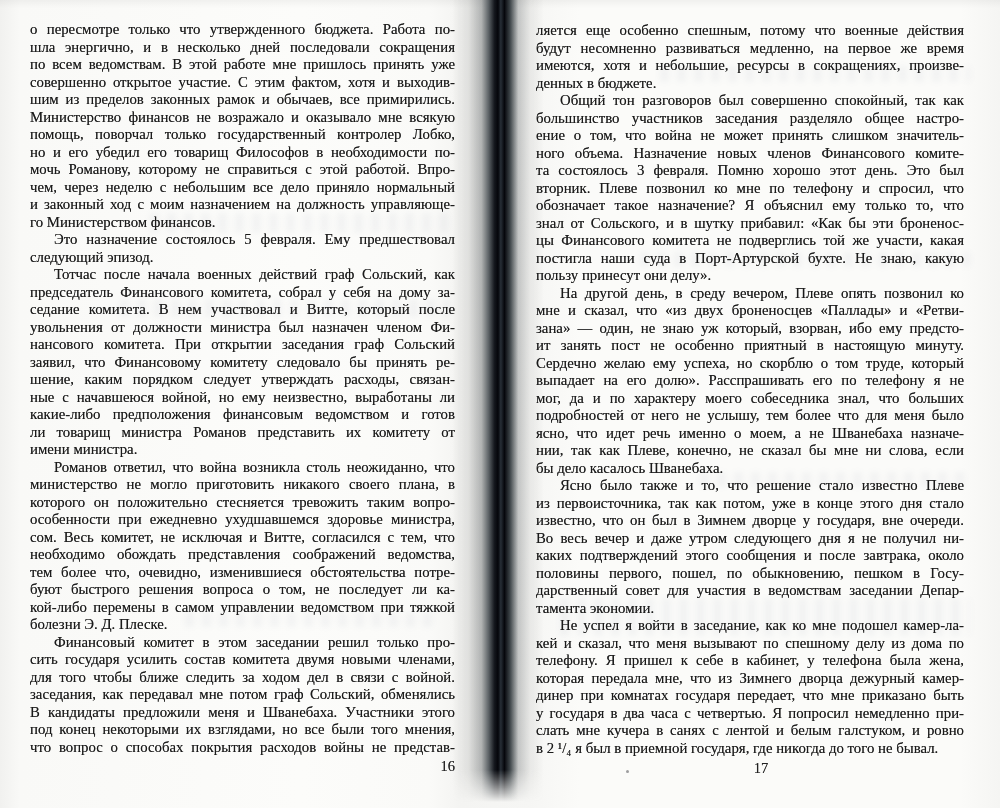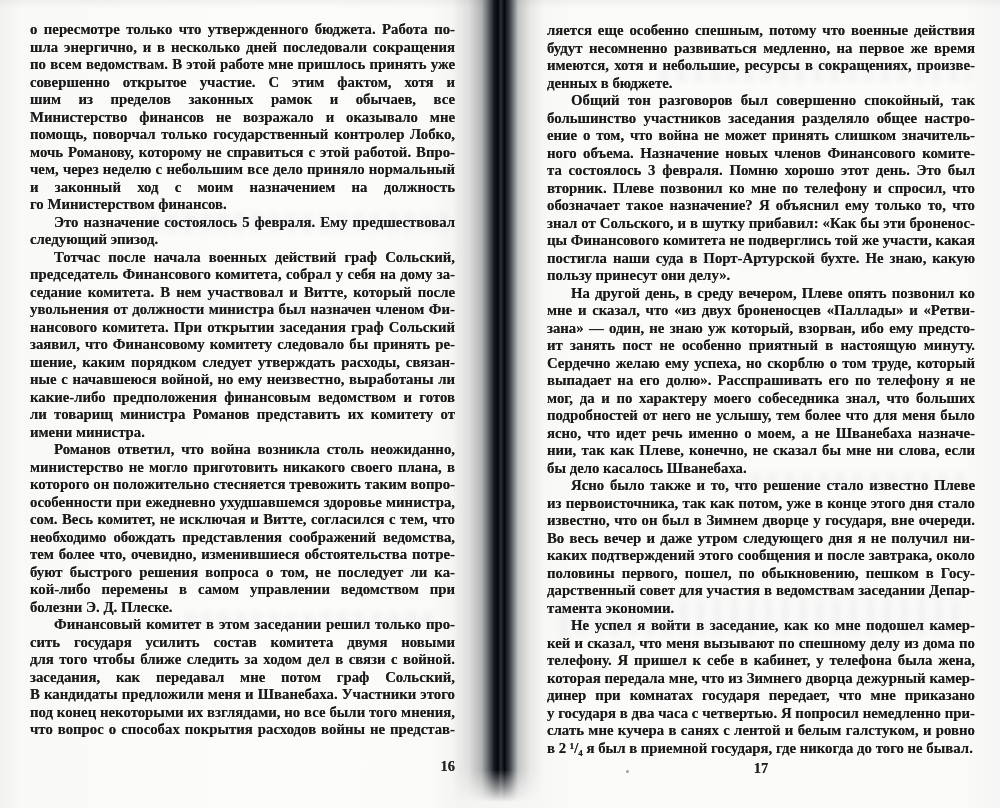--- a/index.html
+++ b/index.html
@@ -8,21 +8,20 @@
     width:1000px;height:808px;position:relative;overflow:hidden;
     font-family:"Liberation Serif","DejaVu Serif",serif;
   }
   .scan{
     position:absolute;inset:0;
     background:
       linear-gradient(180deg, rgba(0,0,0,.045) 0px, rgba(0,0,0,0) 8px),
       linear-gradient(90deg,
         #f1f1ef 0%, #f9f9f7 2%, #fcfcfa 30%, #fafaf8 43%,
         #f4f4f2 46%, #f6f6f4 53%, #fbfbf9 58%, #fbfbf9 96%, #f5f5f3 100%);
-    font-weight: bold;
   }
   .gutter{
     position:absolute;left:452px;top:0;width:92px;height:802px;
     background:linear-gradient(90deg,
       rgba(130,132,130,0) 0%,
       rgba(130,132,130,.18) 18%,
       rgba(95,100,102,.45) 32%,
       #5a6064 40%,
       #15181e 46%,
       #04050a 50%,
@@ -35,21 +34,21 @@
     -webkit-mask-image:linear-gradient(180deg,#000 96%,transparent 100%);
             mask-image:linear-gradient(180deg,#000 96%,transparent 100%);
   }
   .text-block{
     position:absolute;
     color:#1b1b1b;
     font-size:14.8px;
     text-shadow:0 0 .6px rgba(25,25,25,.65);
   }
   .text-left{left:30px;top:21px;width:425px;}
-  .text-right{left:547px;top:22px;width:428px;}
+  .text-right{left:536px;top:22px;width:428px;}
   .para{margin:0;}
   .line{
     height:17.5px;line-height:17.5px;overflow:hidden;
     text-align:justify;text-align-last:justify;
   }
   .line.no-just{text-align-last:left;}
   .line.indent{text-indent:24px;}
   .page-number{
     position:absolute;text-align:center;
     font-size:14.5px;color:#222;
@@ -88,20 +87,21 @@
 
   <div class="text-block text-left" id="left-text">
       <div class="para">
         <div class="line">о пересмотре только что утвержденного бюджета. Работа по-</div>
         <div class="line">шла энергично, и в несколько дней последовали сокращения</div>
         <div class="line">по всем ведомствам. В этой работе мне пришлось принять уже</div>
         <div class="line">совершенно открытое участие. С этим фактом, хотя и выходив-</div>
         <div class="line">шим из пределов законных рамок и обычаев, все примирились.</div>
         <div class="line">Министерство финансов не возражало и оказывало мне всякую</div>
         <div class="line">помощь, поворчал только государственный контролер Лобко,</div>
+        <div class="line">но и его убедил его товарищ Философов в необходимости по-</div>
         <div class="line">мочь Романову, которому не справиться с этой работой. Впро-</div>
         <div class="line">чем, через неделю с небольшим все дело приняло нормальный</div>
         <div class="line">и законный ход с моим назначением на должность управляюще-</div>
         <div class="line no-just">го Министерством финансов.</div>
       </div>
       <div class="para">
         <div class="line indent">Это назначение состоялось 5 февраля. Ему предшествовал</div>
         <div class="line no-just">следующий эпизод.</div>
       </div>
       <div class="para">

